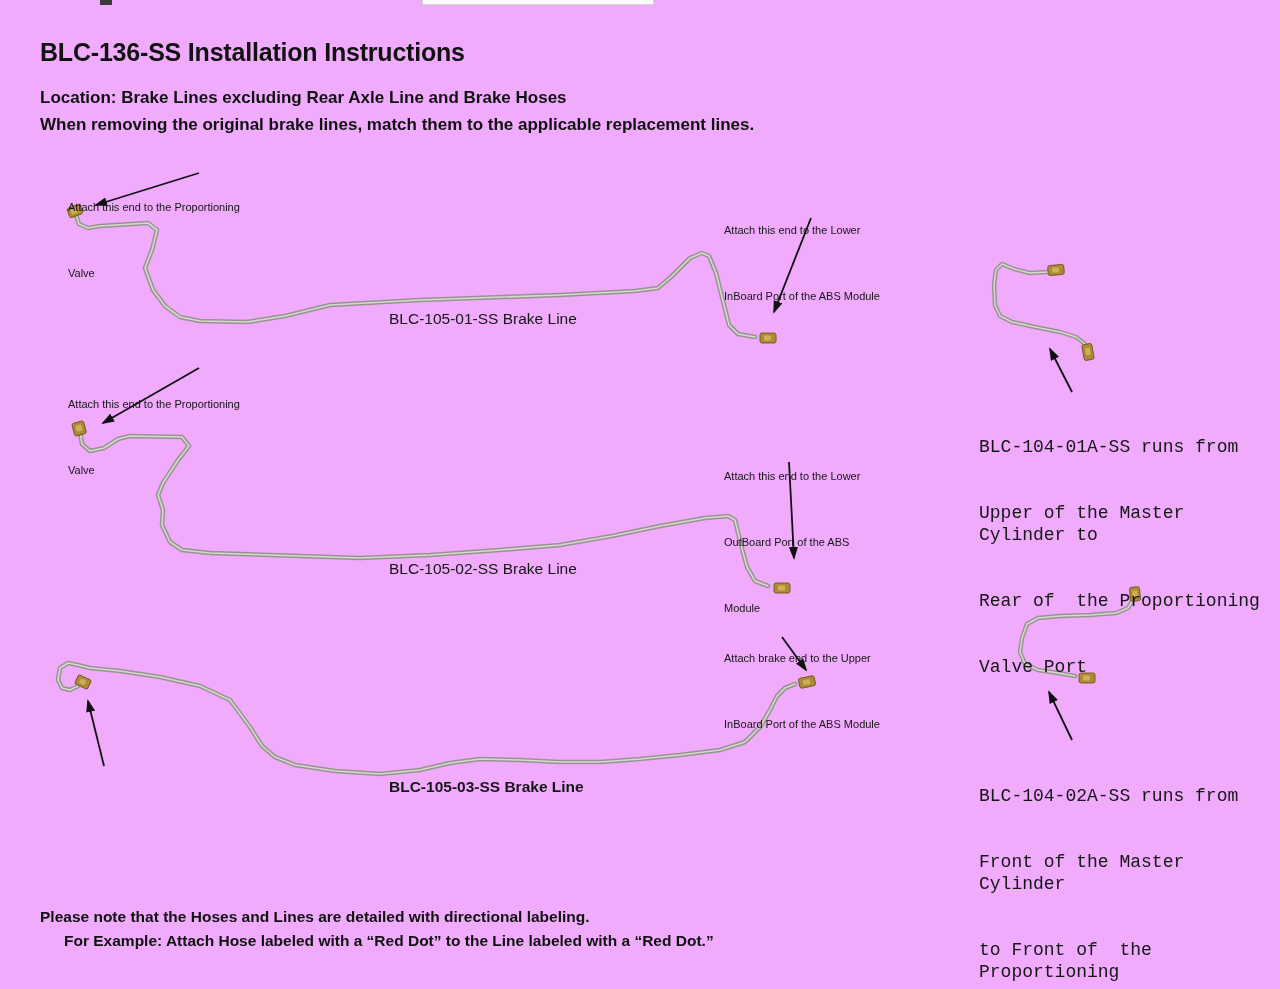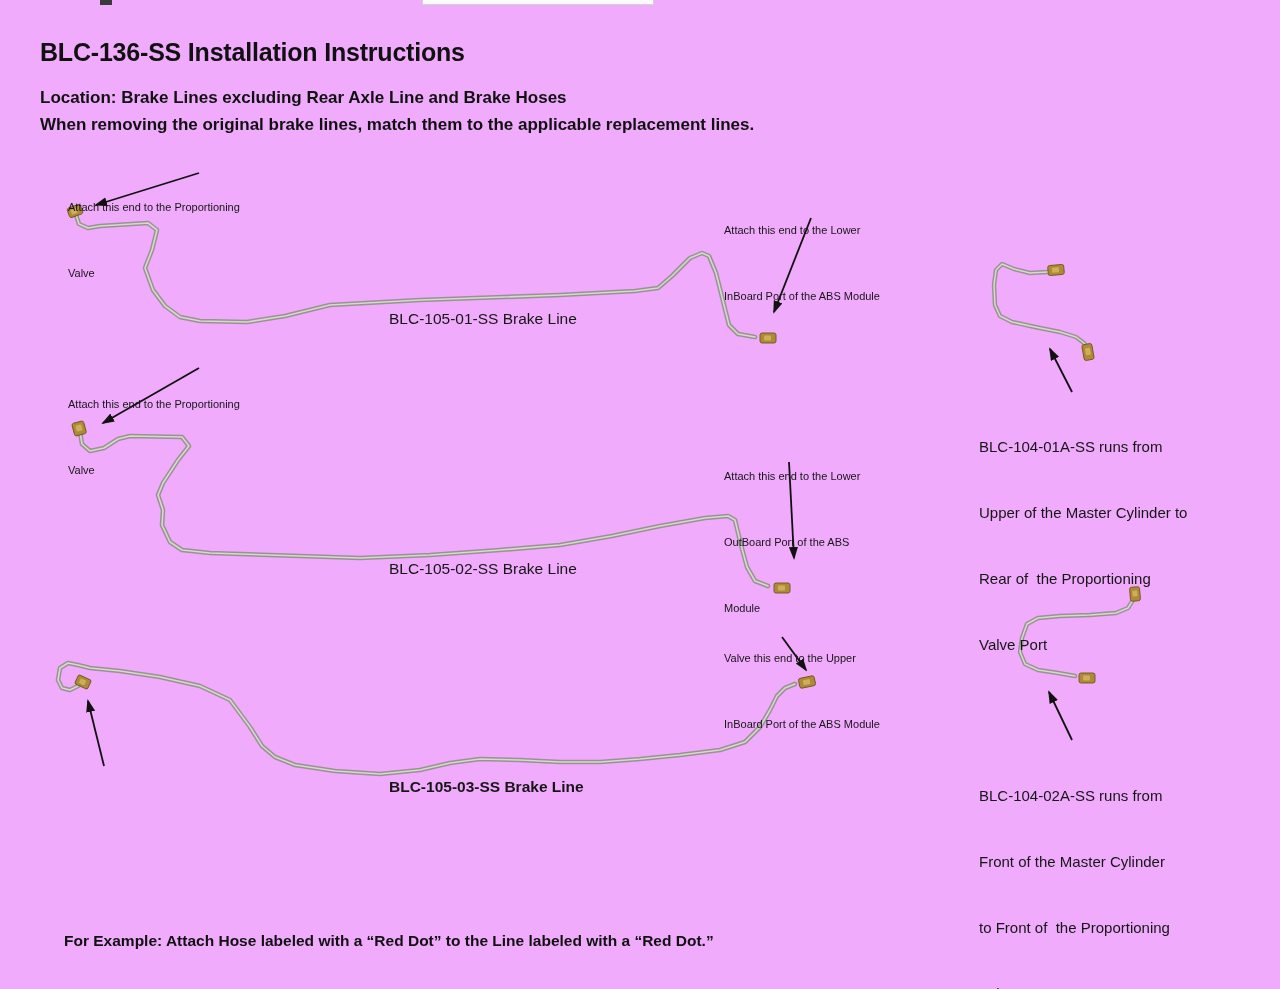--- a/index.html
+++ b/index.html
@@ -18,21 +18,21 @@
   .subhead{
     font-size:17px;font-weight:bold;color:#111;
   }
   .ann{
     font-size:11px;line-height:22px;color:#161616;white-space:pre-wrap;margin-left:28px;
   }
   .part-label{
     font-size:15.5px;color:#161616;white-space:pre-wrap;
   }
   .desc{
-    font-size:15px;line-height:22px;color:#161616;white-space:pre-wrap;
+    font-size:18px;line-height:22px;color:#161616;white-space:pre-wrap;font-family:Liberation Mono, monospace;
   }
   .footer-line{
     font-size:15.5px;font-weight:bold;color:#111;white-space:pre-wrap;
   }
   svg{display:block;}
   .top-speck{left:100px;top:0;width:12px;height:5px;background:#3a3a3a;}
   .top-bar{left:422px;top:0;width:230px;height:4px;background:#fbfbfb;border:1px solid #d2d2d2;border-top:none;}
 </style>
 </head>
 <body>
@@ -145,33 +145,34 @@
     <div>Valve</div>
   </div>
   <div class="abs ann" style="left:696px;top:421px;">
     <div>Attach this end to the Lower</div>
     <div>OutBoard Port of the ABS</div>
     <div>Module</div>
   </div>
   <div class="abs part-label" style="left:389px;top:560px;">BLC-105-02-SS Brake Line</div>
 
   <div class="abs ann" style="left:696px;top:603px;">
-    <div>Valve this end to the Upper</div>
+    <div>Attach brake end to the Upper</div>
     <div>InBoard Port of the ABS Module</div>
   </div>
   <div class="abs part-label" style="left:389px;top:778px;font-weight:bold;">BLC-105-03-SS Brake Line</div>
 
   <div class="abs desc" style="left:979px;top:392px;">
     <div>BLC-104-01A-SS runs from</div>
     <div>Upper of the Master Cylinder to</div>
     <div>Rear of  the Proportioning</div>
     <div>Valve Port</div>
   </div>
   <div class="abs desc" style="left:979px;top:741px;">
     <div>BLC-104-02A-SS runs from</div>
     <div>Front of the Master Cylinder</div>
     <div>to Front of  the Proportioning</div>
     <div>Valve Port</div>
   </div>
 
+  <div class="abs footer-line" style="left:40px;top:908px;">Please note that the Hoses and Lines are detailed with directional labeling.</div>
   <div class="abs footer-line" style="left:40px;top:932px;margin-left:24px;">For Example: Attach Hose labeled with a “Red Dot” to the Line labeled with a “Red Dot.”</div>
 
 </div>
 
 </body></html>

